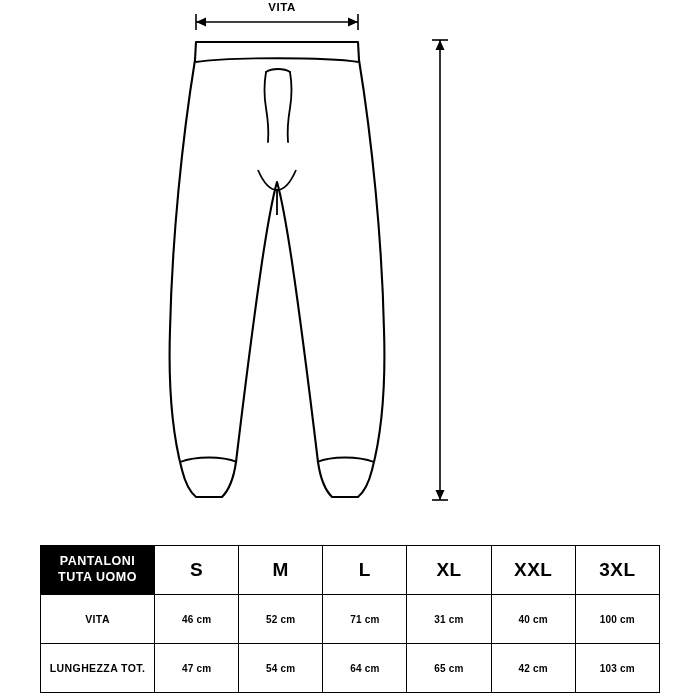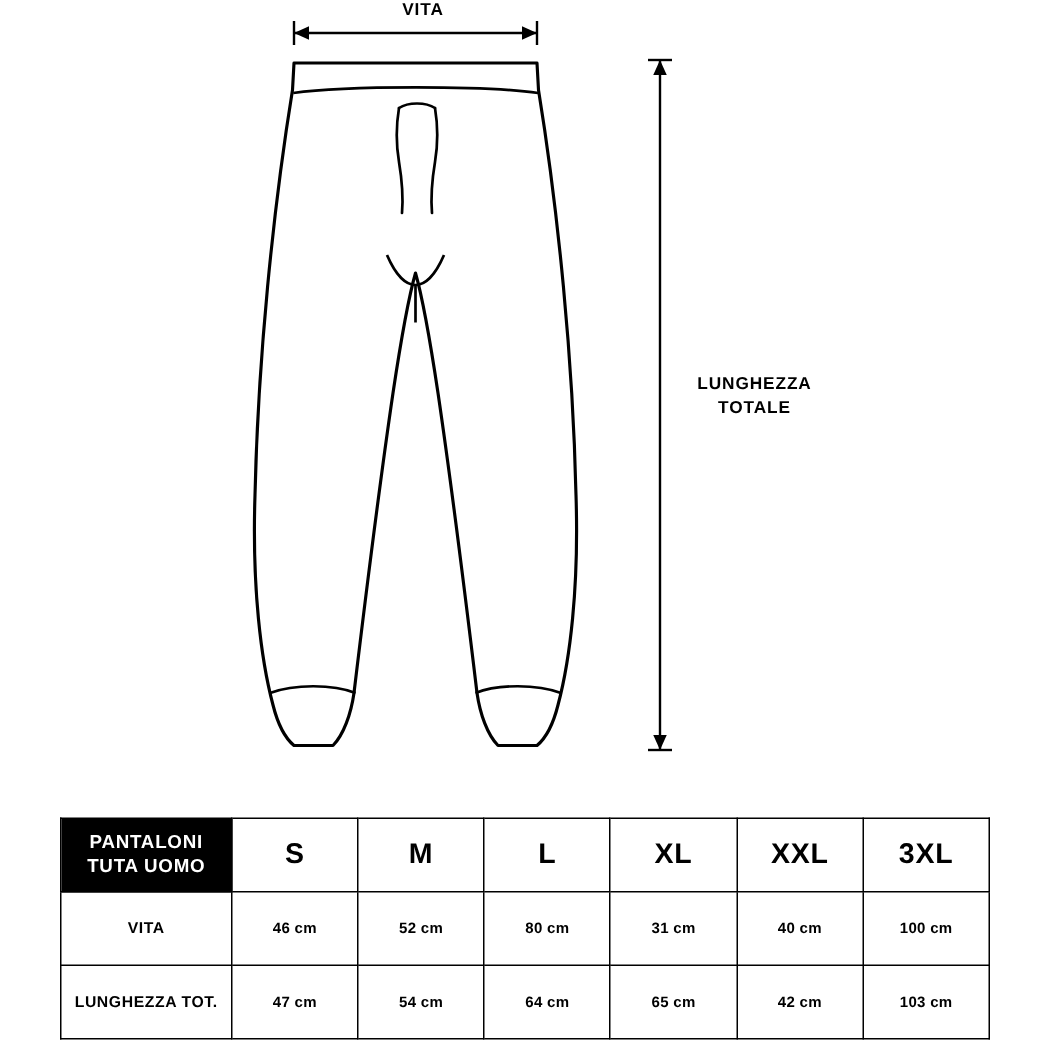--- a/index.html
+++ b/index.html
@@ -158,41 +158,39 @@
         <path d="M277 190 L277 215"></path>
       </g>
 
       <g fill="none" stroke="#000" stroke-width="1.8">
         <path d="M180 462 C196 456 222 456 237 462"></path>
         <path d="M317 462 C332 456 358 456 374 462"></path>
       </g>
     </svg>
 
     <div class="dim-label" id="label-vita">VITA</div>
-    <div class="dim-label" id="label-lunghezza">LUNGHEZZA
-TOTALE</div>
   </div>
 
   <table class="size-table">
     <tbody>
       <tr>
         <td class="corner">PANTALONI
 TUTA UOMO</td>
         <td class="hdr">S</td>
         <td class="hdr">M</td>
         <td class="hdr">L</td>
         <td class="hdr">XL</td>
         <td class="hdr">XXL</td>
         <td class="hdr">3XL</td>
       </tr>
       <tr>
         <td class="rowlabel">VITA</td>
         <td class="val">46 cm</td>
         <td class="val">52 cm</td>
-        <td class="val">80 cm</td>
+        <td class="val">71 cm</td>
         <td class="val">31 cm</td>
         <td class="val">40 cm</td>
         <td class="val">100 cm</td>
       </tr>
       <tr>
         <td class="rowlabel">LUNGHEZZA TOT.</td>
         <td class="val">47 cm</td>
         <td class="val">54 cm</td>
         <td class="val">64 cm</td>
         <td class="val">65 cm</td>

